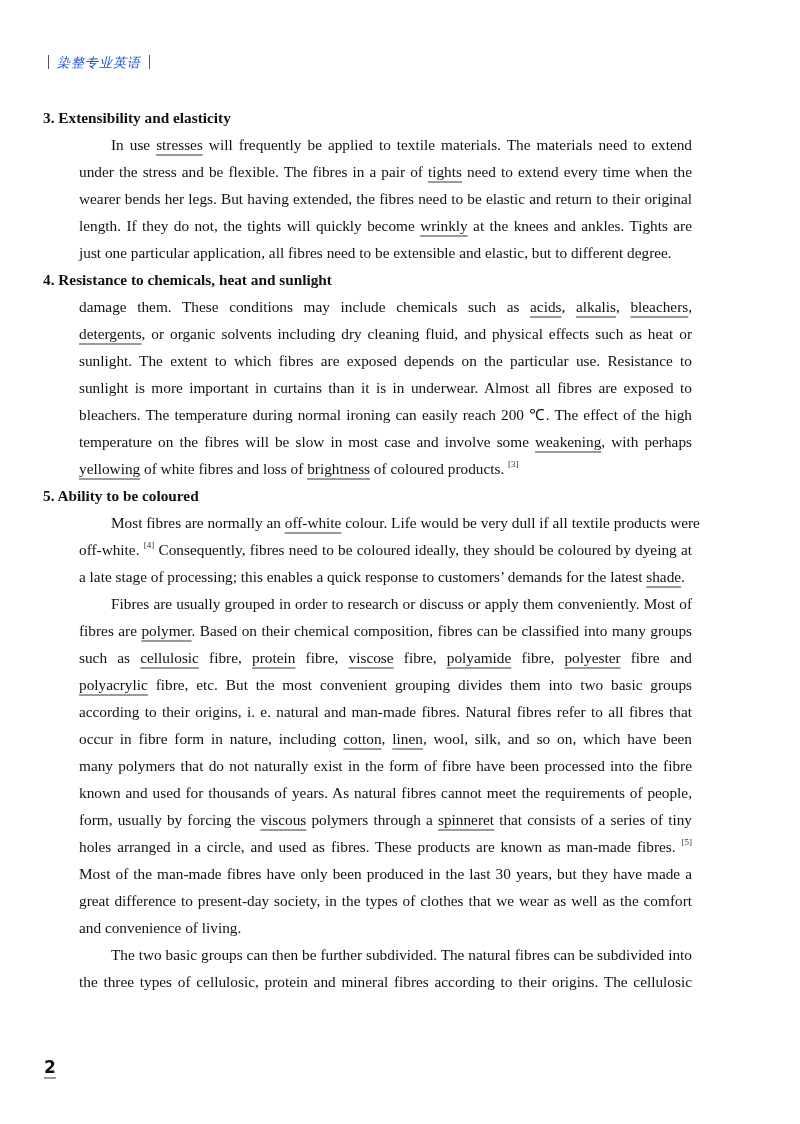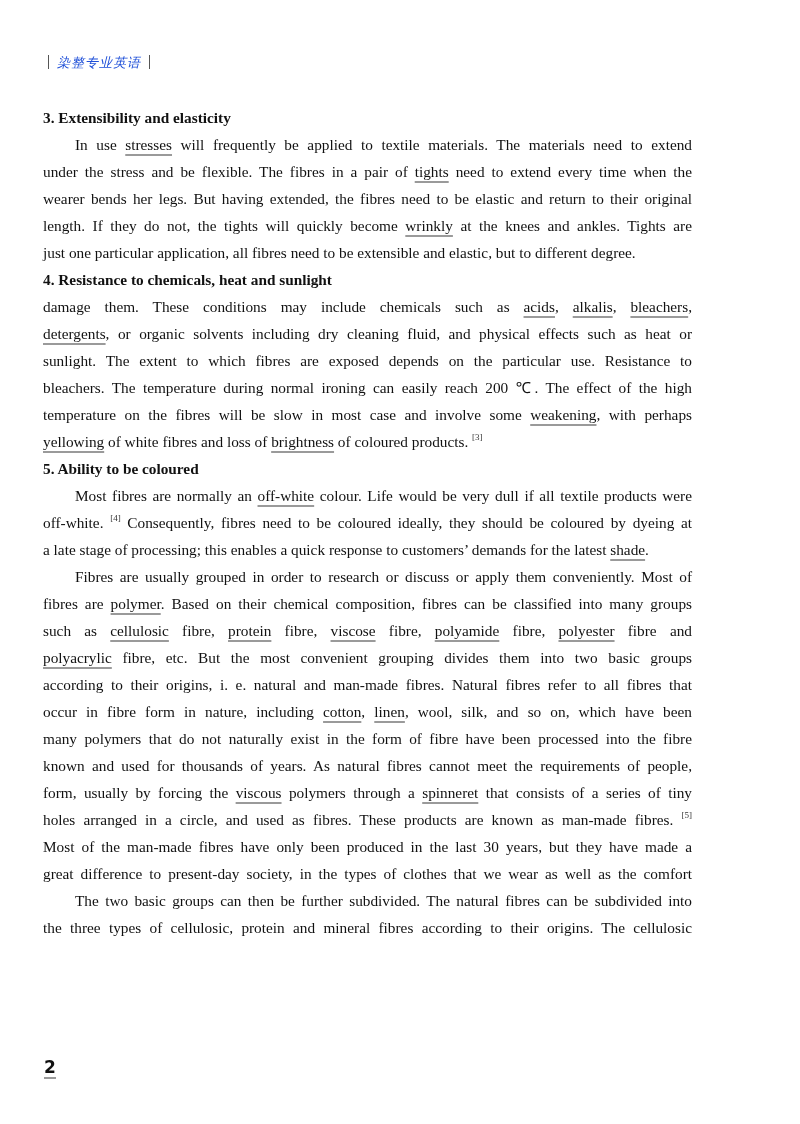--- a/index.html
+++ b/index.html
@@ -3,21 +3,21 @@
 <meta charset="utf-8">
 <style>
   html, body { margin:0; padding:0; background:#ffffff; }
   body { width:800px; height:1124px; position:relative; overflow:hidden;
          font-family:"Liberation Serif", serif; color:#111; }
   .header { position:absolute; left:40px; top:54px; font-size:13px; color:#1d4ed8;
             font-family:"DejaVu Sans", sans-serif; font-style:italic; letter-spacing:1px; }
   .header .bar { display:inline-block; width:1px; height:14px; background:#555; vertical-align:-2px; margin:0 8px; }
   .content { position:absolute; left:43px; top:104px; width:649px; }
   .line { height:27px; line-height:27px; font-size:15.3px; white-space:nowrap;
-          text-align:justify; text-align-last:justify; }
+          text-align:justify; text-align-last:justify;margin-left:36px; }
   .line.last { text-align-last:left; }
   .line.indent { padding-left:32px; }
   .heading { height:27px; line-height:27px; font-size:15.3px; font-weight:bold; text-align-last:left; }
   .u { text-decoration:underline; text-decoration-color:#9a9a9a; text-decoration-thickness:1.5px; text-underline-offset:4px; }
   sup { font-size:9px; vertical-align:7px; line-height:0; color:#333; }
   .page-number { position:absolute; left:44px; top:1058px; font-family:"DejaVu Sans", sans-serif;
                  font-size:17px; font-weight:bold; color:#111;
                  border-bottom:2px solid #9a9a9a; line-height:18px; padding-bottom:1px; }
 </style>
 </head>
@@ -35,20 +35,21 @@
       <div class="line">wearer bends her legs. But having extended, the fibres need to be elastic and return to their original</div>
       <div class="line">length. If they do not, the tights will quickly become <span class="u">wrinkly</span> at the knees and ankles. Tights are</div>
       <div class="line last">just one particular application, all fibres need to be extensible and elastic, but to different degree.</div>
     </div>
 
   <div class="heading">4. Resistance to chemicals, heat and sunlight</div>
   <div>
       <div class="line">damage them. These conditions may include chemicals such as <span class="u">acids</span>, <span class="u">alkalis</span>, <span class="u">bleachers</span>,</div>
       <div class="line"><span class="u">detergents</span>, or organic solvents including dry cleaning fluid, and physical effects such as heat or</div>
       <div class="line">sunlight. The extent to which fibres are exposed depends on the particular use. Resistance to</div>
+      <div class="line">sunlight is more important in curtains than it is in underwear. Almost all fibres are exposed to</div>
       <div class="line">bleachers. The temperature during normal ironing can easily reach 200 ℃. The effect of the high</div>
       <div class="line">temperature on the fibres will be slow in most case and involve some <span class="u">weakening</span>, with perhaps</div>
       <div class="line last"><span class="u">yellowing</span> of white fibres and loss of <span class="u">brightness</span> of coloured products. <sup>[3]</sup></div>
     </div>
 
   <div class="heading">5. Ability to be coloured</div>
   <div>
       <div class="line indent">Most fibres are normally an <span class="u">off-white</span> colour. Life would be very dull if all textile products were</div>
       <div class="line">off-white. <sup>[4]</sup> Consequently, fibres need to be coloured ideally, they should be coloured by dyeing at</div>
       <div class="line last">a late stage of processing; this enables a quick response to customers’ demands for the latest <span class="u">shade</span>.</div>
@@ -59,20 +60,21 @@
       <div class="line">such as <span class="u">cellulosic</span> fibre, <span class="u">protein</span> fibre, <span class="u">viscose</span> fibre, <span class="u">polyamide</span> fibre, <span class="u">polyester</span> fibre and</div>
       <div class="line"><span class="u">polyacrylic</span> fibre, etc. But the most convenient grouping divides them into two basic groups</div>
       <div class="line">according to their origins, i. e. natural and man-made fibres. Natural fibres refer to all fibres that</div>
       <div class="line">occur in fibre form in nature, including <span class="u">cotton</span>, <span class="u">linen</span>, wool, silk, and so on, which have been</div>
       <div class="line">many polymers that do not naturally exist in the form of fibre have been processed into the fibre</div>
       <div class="line">known and used for thousands of years. As natural fibres cannot meet the requirements of people,</div>
       <div class="line">form, usually by forcing the <span class="u">viscous</span> polymers through a <span class="u">spinneret</span> that consists of a series of tiny</div>
       <div class="line">holes arranged in a circle, and used as fibres. These products are known as man-made fibres. <sup>[5]</sup></div>
       <div class="line">Most of the man-made fibres have only been produced in the last 30 years, but they have made a</div>
       <div class="line">great difference to present-day society, in the types of clothes that we wear as well as the comfort</div>
+      <div class="line last">and convenience of living.</div>
     </div>
   <div>
       <div class="line indent">The two basic groups can then be further subdivided. The natural fibres can be subdivided into</div>
       <div class="line">the three types of cellulosic, protein and mineral fibres according to their origins. The cellulosic</div>
     </div>
 </div>
 
 <div class="page-number">2</div>
 
 </body></html>

